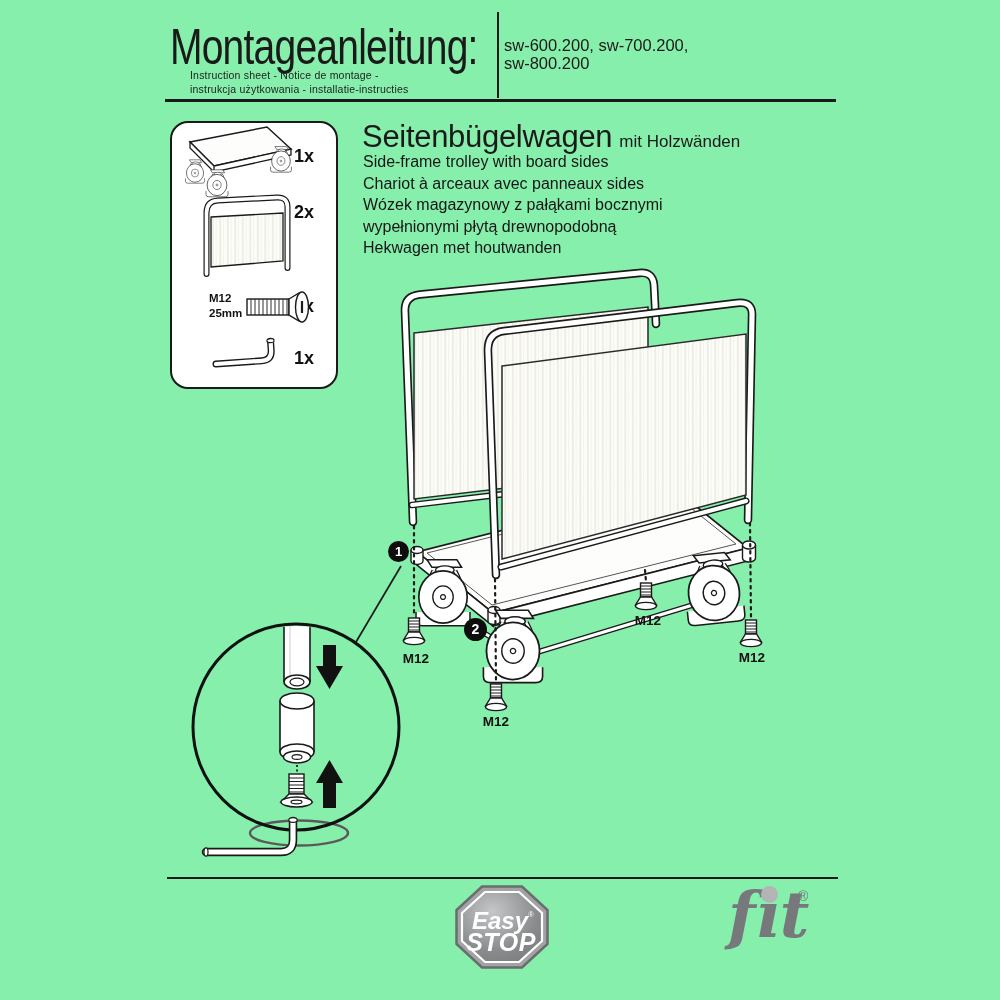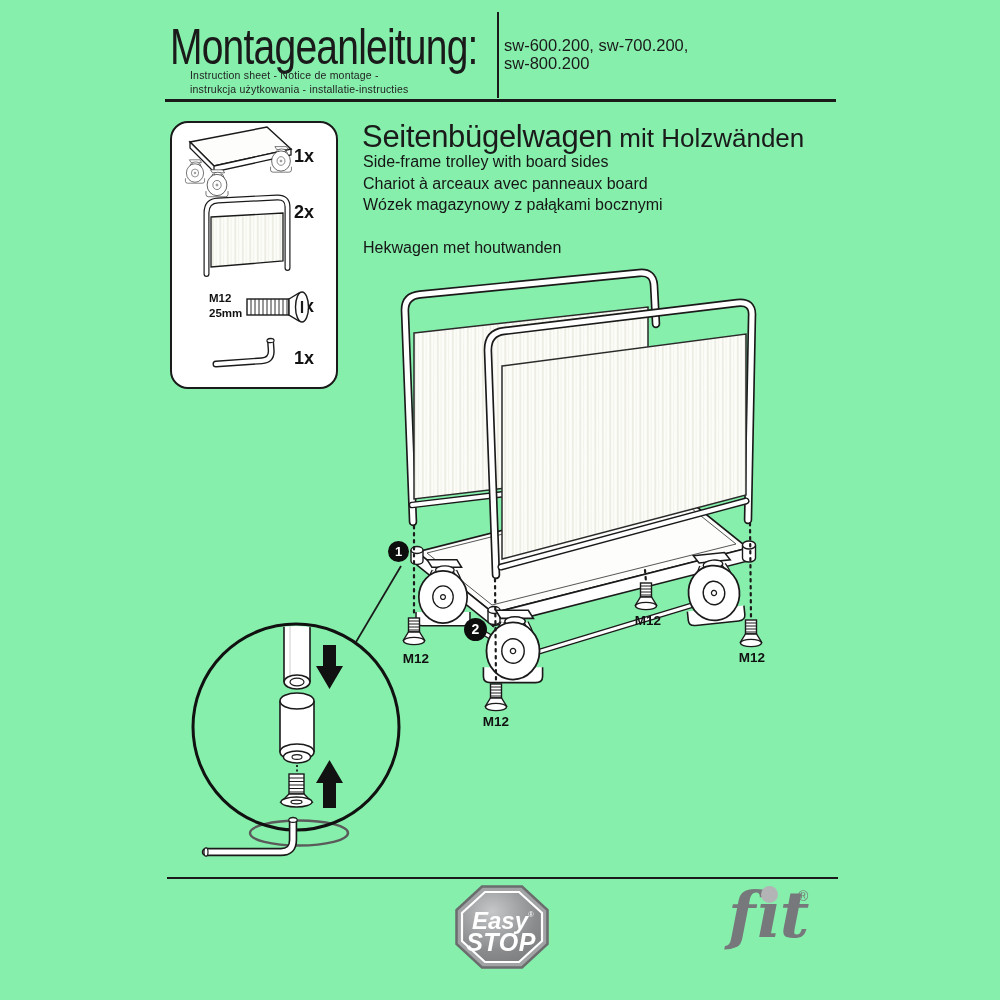--- a/index.html
+++ b/index.html
@@ -17,21 +17,21 @@
   .hline{left:165px;top:99px;width:671px;height:2.6px;background:#1a1a1a;}
   
   .parts-box{left:170px;top:121px;width:168px;height:268px;border:2.4px solid #1a1a1a;border-radius:18px;box-sizing:border-box;background:#fff;}
   .qty{position:absolute;font-size:18px;font-weight:600;color:#111;}
   .qty1{left:294px;top:146px;} .qty2{left:294px;top:202px;} .qty3{left:294px;top:296px;} .qty4{left:294px;top:348px;}
   .spec{position:absolute;font-size:11.5px;font-weight:600;color:#111;line-height:13px;}
   .spec1{left:209px;top:292px;} .spec2{left:209px;top:307px;}
   
   .prod-title{left:362px;top:119px;white-space:nowrap;}
   .prod-title .de{font-size:31px;font-weight:400;letter-spacing:-0.3px;}
-  .prod-title .de-suffix{font-size:26px;font-weight:400;margin-left:7px;}
+  .prod-title .de-suffix{font-size:17px;font-weight:400;margin-left:7px;}
   .trans{left:363px;font-size:16px;line-height:21.5px;white-space:nowrap;color:#161616;text-align:right;}
   .t-en{top:151px;} .t-fr{top:172.5px;} .t-pl1{top:194px;} .t-pl2{top:215.5px;} .t-nl{top:237px;}
   
   .m12{position:absolute;width:44px;text-align:center;font-size:13.5px;font-weight:600;color:#111;z-index:3;}
   .callout{position:absolute;background:#0d0d0d;color:#fff;border-radius:50%;text-align:center;
            font-weight:700;z-index:3;}
   .callout1{left:388px;top:541px;width:21px;height:21px;line-height:21px;font-size:13px;}
   .callout2{left:464px;top:618px;width:23px;height:23px;line-height:23px;font-size:14px;}
   
   .fline{left:167px;top:877px;width:671px;height:2.2px;background:#1a1a1a;}
@@ -128,22 +128,23 @@
   <span class="qty qty2">2x</span>
   <span class="spec spec1">M12</span>
   <span class="spec spec2">25mm</span>
   <span class="qty qty3">4x</span>
   <span class="qty qty4">1x</span>
 
   <div class="abs prod-title">
     <span class="de">Seitenbügelwagen</span><span class="de-suffix">mit Holzwänden</span>
   </div>
   <div class="abs trans t-en">Side-frame trolley with board sides</div>
-  <div class="abs trans t-fr">Chariot à arceaux avec panneaux board</div>
+  <div class="abs trans t-fr">Chariot à arceaux avec panneaux sides</div>
   <div class="abs trans t-pl1">Wózek magazynowy z pałąkami bocznymi</div>
+  <div class="abs trans t-pl2">wypełnionymi płytą drewnopodobną</div>
   <div class="abs trans t-nl">Hekwagen met houtwanden</div>
 
   <svg class="abs z1" style="left:0;top:0;" width="1000" height="1000" viewBox="0 0 1000 1000">
 
     <g>
       <path d="M 413 522 L 405 312 Q 404 296 420 294.5 L 639 273 Q 653 271.5 654 285 L 656 324" fill="none" stroke="#1a1a1a" stroke-width="8.5" stroke-linecap="round"></path>
       <path d="M 413 522 L 405 312 Q 404 296 420 294.5 L 639 273 Q 653 271.5 654 285 L 656 324" fill="none" stroke="#fff" stroke-width="5.2" stroke-linecap="round"></path>
       <path d="M 412 505 L 648 477" stroke="#1a1a1a" stroke-width="6.5" stroke-linecap="round"></path>
       <path d="M 412 505 L 648 477" stroke="#fff" stroke-width="3.8" stroke-linecap="round"></path>
       <path d="M 414 333 L 648 307 L 648 471 L 414 499 Z" fill="url(#wood)" stroke="#2a2a2a" stroke-width="1.5"></path>

